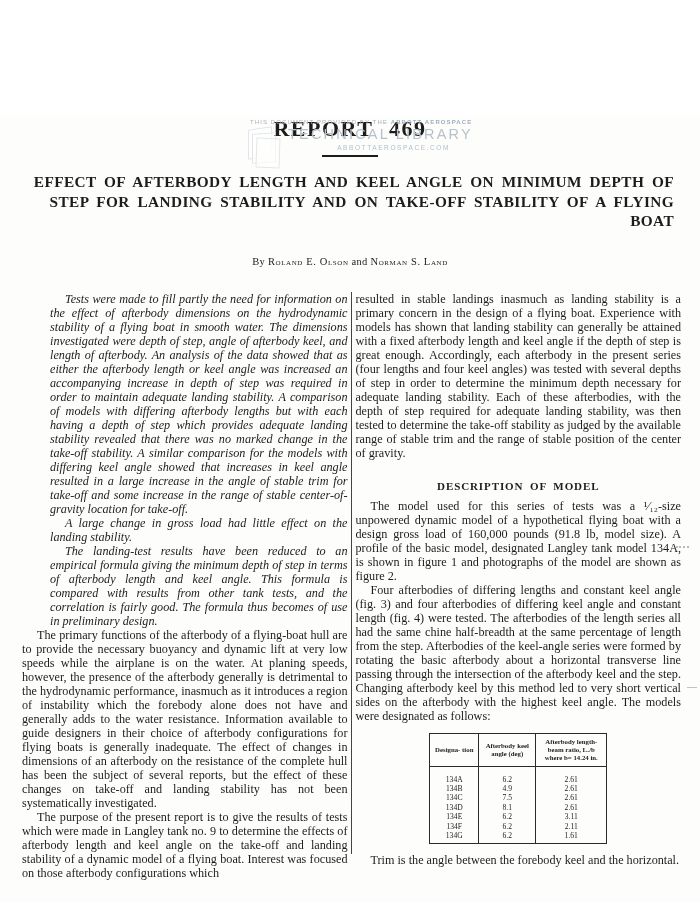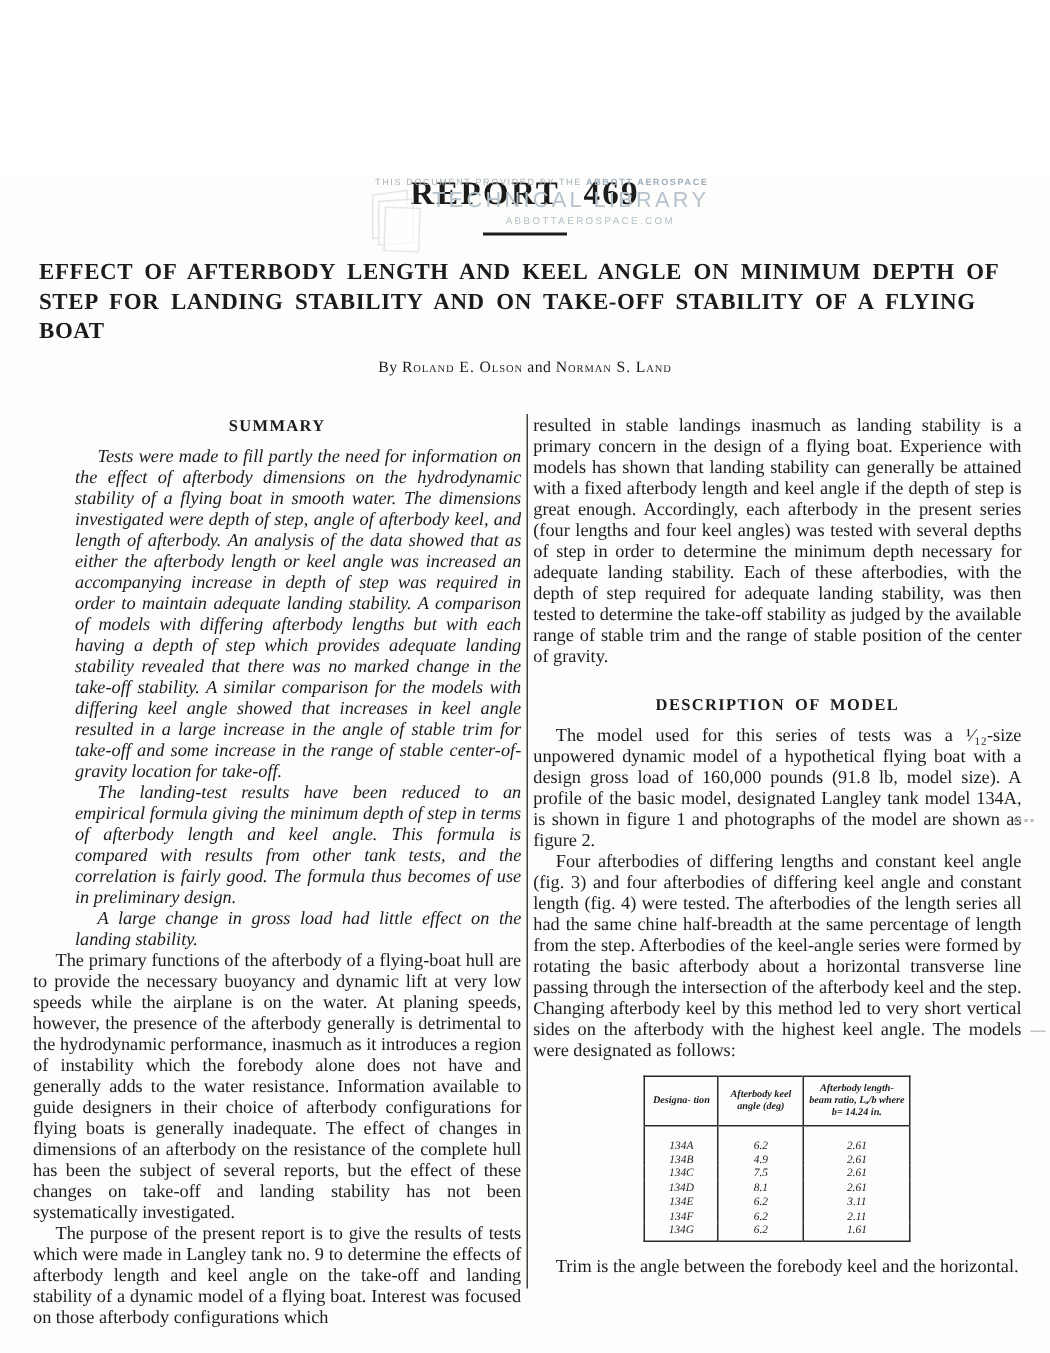--- a/index.html
+++ b/index.html
@@ -16,43 +16,43 @@
   .wm-icon .s3{left:8px;top:10px;transform:rotate(2deg);}
   .wm-line1{font-size:6px;letter-spacing:1.1px;color:#a9b3bc;text-align:center;white-space:nowrap;}
   .wm-line1 .brand{color:#9caebc;font-weight:bold;}
   .wm-line2{font-size:14.5px;letter-spacing:2.2px;color:#b6c2cb;text-align:center;margin-top:1px;white-space:nowrap;margin-left:38px;}
   .wm-line3{font-size:6.5px;letter-spacing:1.6px;color:#b2bec7;text-align:right;margin-top:2px;}
 
   
   .report-no{margin:116px 0 0;text-align:center;font-size:22px;font-weight:bold;
              letter-spacing:1.5px;word-spacing:9px;}
   .title-rule{width:56px;border:none;border-top:2.5px solid #1d1c1a;margin:13px auto 0;}
-  .title{margin:15px 26px 0;text-align:left;font-size:15.3px;font-weight:bold;
+  .title{margin:15px 26px 0;text-align:right;font-size:15.3px;font-weight:bold;
          line-height:19.5px;letter-spacing:.4px;word-spacing:3.5px;}
-  .byline{margin-top:9px;text-align:center;font-size:10.5px;letter-spacing:.3px;}
+  .byline{margin-top:25px;text-align:center;font-size:10.5px;letter-spacing:.3px;}
   .byline .sc{font-variant:small-caps;letter-spacing:.6px;}
 
   
   .columns{display:flex;margin:25px 19px 0 22px;align-items:stretch;}
   .col{width:327px;}
   .col.left{margin-right:3px;}
   .col.right{margin-left:4px;}
   .divider{width:1px;background:#454340;margin-bottom:26px;}
 
   h3{margin:2px 0 7px;text-align:center;font-size:11px;font-weight:bold;
      letter-spacing:.9px;word-spacing:3px;}
   h3.spaced{margin-top:20px;}
   p{margin:0;font-size:12.2px;line-height:14px;text-align:justify;text-indent:15px;}
   p.it{font-style:italic;margin-left:28px;}
   p.noindent{text-indent:0;}
 
   
   table{margin:10px auto 9px;border-collapse:collapse;border:1px solid #2b2a28;
         table-layout:fixed;}
-  th,td{border-left:1px solid #2b2a28;font-style:italic;}
+  th,td{border-left:1px solid #2b2a28;}
   th:first-child,td:first-child{border-left:none;}
   th{border-bottom:1px solid #2b2a28;font-size:6.8px;line-height:8px;font-weight:bold;
      text-align:center;vertical-align:middle;padding:4px 3px;}
   .c1{width:42px;} .c2{width:50px;} .c3{width:64px;}
   td{font-size:7.6px;line-height:9.4px;text-align:center;padding:0 2px;}
   tbody tr:first-child td{padding-top:8px;}
   tbody tr:last-child td{padding-bottom:3px;}
 
   
   .art{position:absolute;height:0;}
@@ -85,24 +85,23 @@
   <div class="byline">
     <span>By</span>
     <span class="sc">Roland E. Olson</span>
     <span>and</span>
     <span class="sc">Norman S. Land</span>
   </div>
 
   <div class="columns">
 
     <div class="col left">
-      <h3>SUMMARY</h3>
       <p class="it">Tests were made to fill partly the need for information on the effect of afterbody dimensions on the hydrodynamic stability of a flying boat in smooth water. The dimensions investigated were depth of step, angle of afterbody keel, and length of afterbody. An analysis of the data showed that as either the afterbody length or keel angle was increased an accompanying increase in depth of step was required in order to maintain adequate landing stability. A comparison of models with differing afterbody lengths but with each having a depth of step which provides adequate landing stability revealed that there was no marked change in the take-off stability. A similar comparison for the models with differing keel angle showed that increases in keel angle resulted in a large increase in the angle of stable trim for take-off and some increase in the range of stable center-of-gravity location for take-off.</p>
+      <p class="it">A large change in gross load had little effect on the landing stability.</p>
       <p class="it">The landing-test results have been reduced to an empirical formula giving the minimum depth of step in terms of afterbody length and keel angle. This formula is compared with results from other tank tests, and the correlation is fairly good. The formula thus becomes of use in preliminary design.</p>
-      <p class="it">A large change in gross load had little effect on the landing stability.</p>
       <p>The primary functions of the afterbody of a flying-boat hull are to provide the necessary buoyancy and dynamic lift at very low speeds while the airplane is on the water. At planing speeds, however, the presence of the afterbody generally is detrimental to the hydrodynamic performance, inasmuch as it introduces a region of instability which the forebody alone does not have and generally adds to the water resistance. Information available to guide designers in their choice of afterbody configurations for flying boats is generally inadequate. The effect of changes in dimensions of an afterbody on the resistance of the complete hull has been the subject of several reports, but the effect of these changes on take-off and landing stability has not been systematically investigated.</p>
       <p>The purpose of the present report is to give the results of tests which were made in Langley tank no. 9 to determine the effects of afterbody length and keel angle on the take-off and landing stability of a dynamic model of a flying boat. Interest was focused on those afterbody configurations which</p>
     </div>
 
     <div class="divider"></div>
 
     <div class="col right">
       <p class="noindent">resulted in stable landings inasmuch as landing stability is a primary concern in the design of a flying boat. Experience with models has shown that landing stability can generally be attained with a fixed afterbody length and keel angle if the depth of step is great enough. Accordingly, each afterbody in the present series (four lengths and four keel angles) was tested with several depths of step in order to determine the minimum depth necessary for adequate landing stability. Each of these afterbodies, with the depth of step required for adequate landing stability, was then tested to determine the take-off stability as judged by the available range of stable trim and the range of stable position of the center of gravity.</p>
       <h3 class="spaced">DESCRIPTION OF MODEL</h3>
       <p>The model used for this series of tests was a ¹⁄₁₂-size unpowered dynamic model of a hypothetical flying boat with a design gross load of 160,000 pounds (91.8 lb, model size). A profile of the basic model, designated Langley tank model 134A, is shown in figure 1 and photographs of the model are shown as figure 2.</p>

